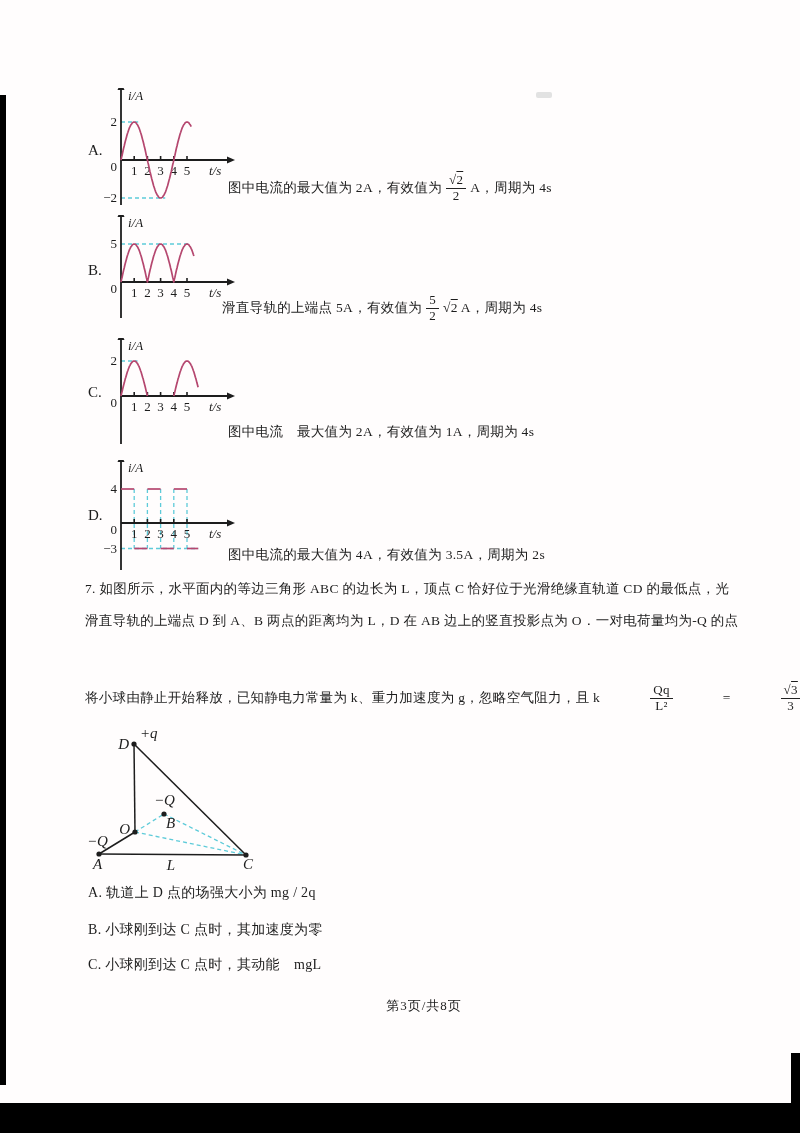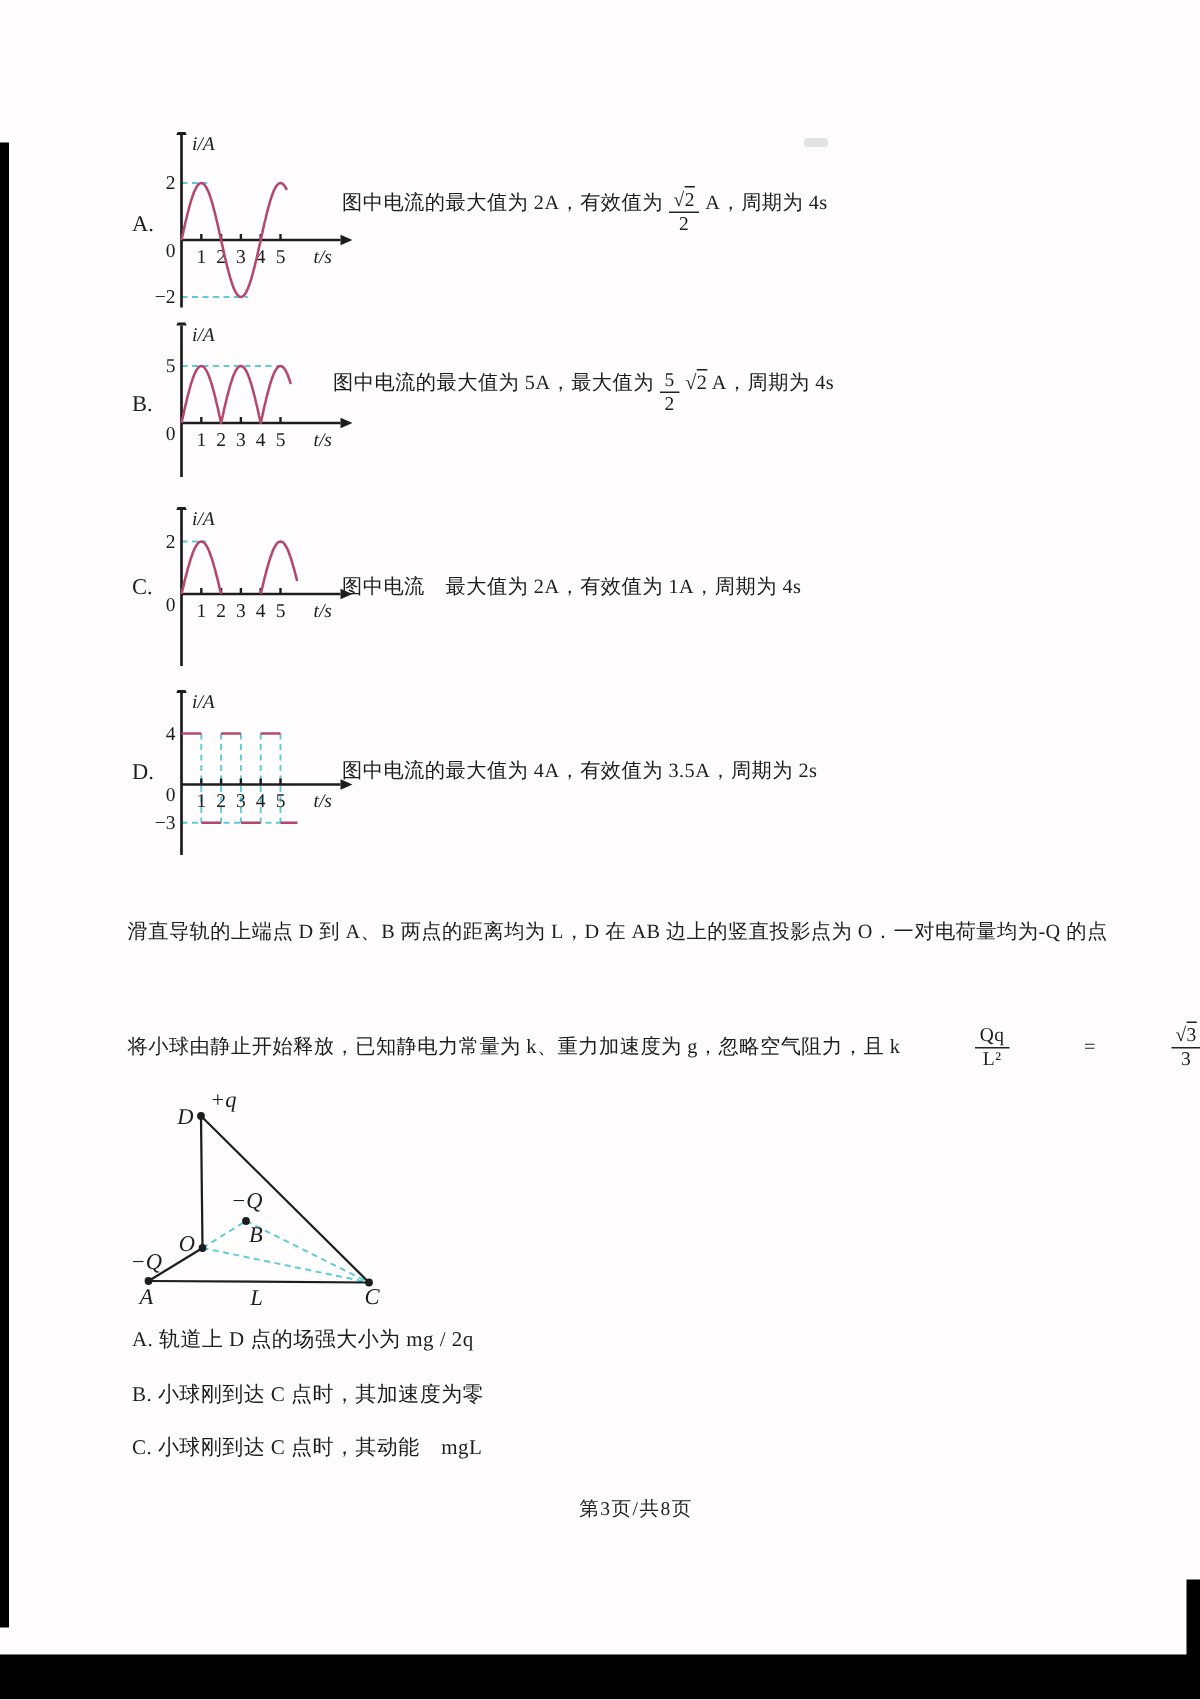--- a/index.html
+++ b/index.html
@@ -2,21 +2,21 @@
 <html><head>
 <meta charset="utf-8">
 <style>
   html,body{margin:0;padding:0;background:#ffffff;}
   .page{position:relative;width:800px;height:1133px;background:#fffdfd;overflow:hidden;
         font-family:"Liberation Serif","DejaVu Serif",serif;color:#1d1d1d;}
   .opt-letter{position:absolute;left:88px;font-size:15px;}
   #letterA{top:142px}#letterB{top:262px}#letterC{top:384px}#letterD{top:507px}
   svg.chart{position:absolute;left:103px;}
   #chartA{top:88px}#chartB{top:215px}#chartC{top:338px}#chartD{top:460px}
-  .desc{position:absolute;display:flex;font-size:13.5px;white-space:nowrap;letter-spacing:.3px;}
+  .desc{position:absolute;display:flex;align-items:center;font-size:13.5px;white-space:nowrap;letter-spacing:.3px;margin-top:39px;}
   #descA{left:228px;top:126px;height:46px}
   #descB{left:222px;top:246px;height:46px}
   #descC{left:228px;top:382px;height:22px}
   #descD{left:228px;top:505px;height:22px}
   .frac{display:inline-flex;flex-direction:column;align-items:center;line-height:1.15;margin:0 4px;font-size:13px;}
   .frac .num{border-bottom:1.2px solid #222;padding:0 3px;}
   .frac .den{padding:0 2px;}
   .ovl{text-decoration:overline;}
   .qline{position:absolute;left:85px;font-size:13.5px;letter-spacing:.3px;white-space:nowrap;}
   #qline1{top:580px}#qline2{top:612px}#qline3{top:644px}
@@ -146,34 +146,35 @@
 
   <div class="desc" id="descA">
       <span>图中电流的最大值为 2A，有效值为</span>
       <span class="frac">
         <span class="num">√<span class="ovl">2</span></span>
         <span class="den">2</span>
       </span>
       <span>A，周期为 4s</span>
     </div>
   <div class="desc" id="descB">
-      <span>图中电流的最大值为 5A，最大值为</span>
+      <span>滑直导轨的上端点 5A，有效值为</span>
       <span class="frac">
         <span class="num">5</span>
         <span class="den">2</span>
       </span>
       <span>√<span class="ovl">2</span> A，周期为 4s</span>
     </div>
   <div class="desc" id="descC">
       <span>图中电流　最大值为 2A，有效值为 1A，周期为 4s</span>
     </div>
   <div class="desc" id="descD">
       <span>图中电流的最大值为 4A，有效值为 3.5A，周期为 2s</span>
     </div>
 
+  <div class="qline" id="qline1">7. 如图所示，水平面内的等边三角形 ABC 的边长为 L，顶点 C 恰好位于光滑绝缘直轨道 CD 的最低点，光</div>
   <div class="qline" id="qline2">滑直导轨的上端点 D 到 A、B 两点的距离均为 L，D 在 AB 边上的竖直投影点为 O．一对电荷量均为-Q 的点</div>
   <div class="qline" id="qline4">
       <span>将小球由静止开始释放，已知静电力常量为 k、重力加速度为 g，忽略空气阻力，且 k</span>
       <span class="frac">
         <span class="num">Qq</span>
         <span class="den">L²</span>
       </span>
       <span>=</span>
       <span class="frac">
         <span class="num">√<span class="ovl">3</span></span>

